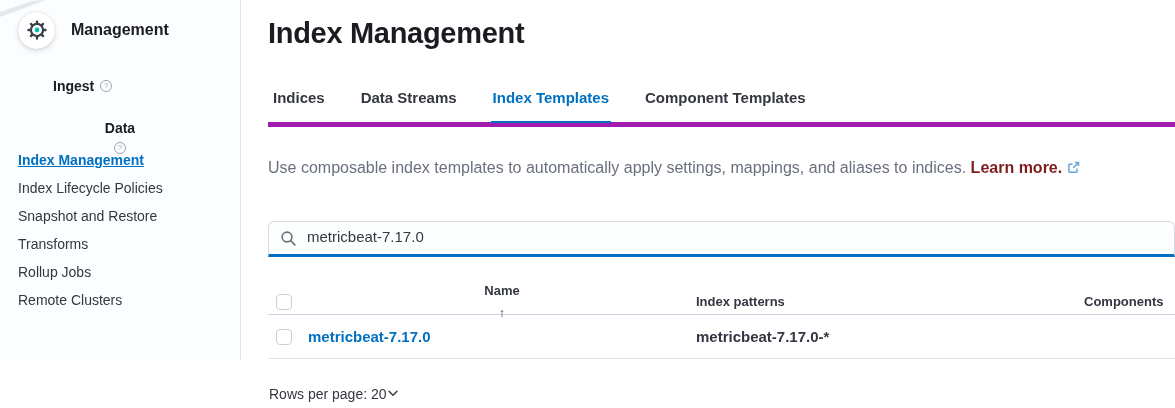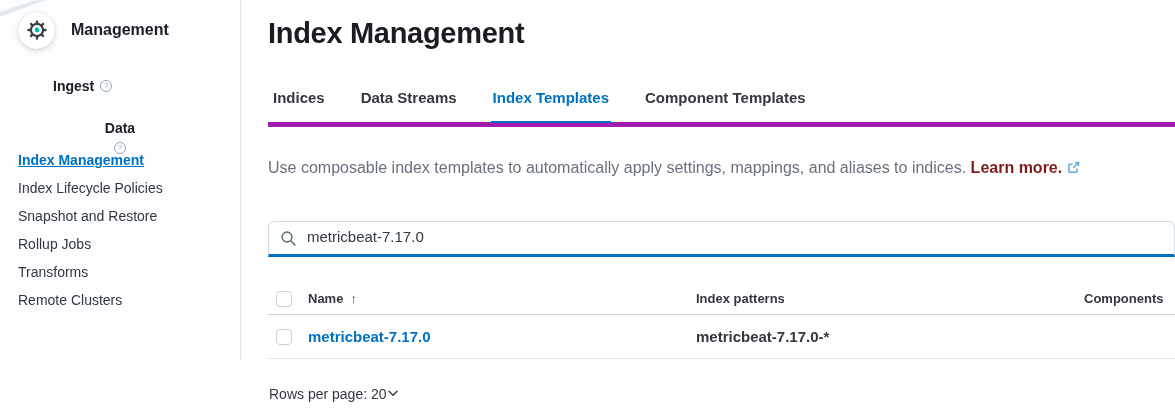--- a/index.html
+++ b/index.html
@@ -64,21 +64,21 @@
     background:#fdfefe; border:1px solid #d3dae6; border-bottom:3px solid #0071c2;
     border-radius:6px 6px 0 0; outline:none;
   }
   .search-icon { position:absolute; left:12px; top:9px; }
 
   
   .table { margin-top:26px; }
   .t-head, .t-row { display:grid; grid-template-columns:40px 388px 388px 1fr; align-items:center; }
   .t-head { height:32px; border-bottom:1px solid #ccd3e0; }
   .t-head .col { font-size:13px; font-weight:700; color:#343741; }
-  .name-head { display:flex; align-items:center; gap:7px; cursor:pointer; }
+  .name-head { display:flex; align-items:center; gap:7px; cursor:pointer;flex-direction:column; }
   .sort-arrow { font-size:13px; font-weight:400; color:#343741; }
   .t-row { height:44px; border-bottom:1px solid #dfe5ee; }
   .checkbox {
     width:16px; height:16px; margin-left:8px; border:1px solid #c9cfd9; border-radius:4px;
     background:#fff; cursor:pointer;
   }
   .row-link { font-size:15px; font-weight:700; color:#0071c2; text-decoration:none; cursor:pointer; }
   .row-patterns { font-size:15px; font-weight:700; color:#343741; }
 
   .table-footer { margin-top:26px; }
@@ -114,22 +114,22 @@
   </div>
 
   <div class="nav-section-label later">
     <span>Data</span>
     <span class="help-dot">?</span>
   </div>
   <ul class="nav-list">
     <li class="active"><a>Index Management</a></li>
     <li><a>Index Lifecycle Policies</a></li>
     <li><a>Snapshot and Restore</a></li>
+    <li><a>Transforms</a></li>
     <li><a>Rollup Jobs</a></li>
-    <li><a>Transforms</a></li>
     <li><a>Remote Clusters</a></li>
   </ul>
 </nav>
 
 <main class="main">
   <h1 class="page-title">Index Management</h1>
 
   <div class="tabs">
     <div class="tab">Indices</div>
     <div class="tab">Data Streams</div>

